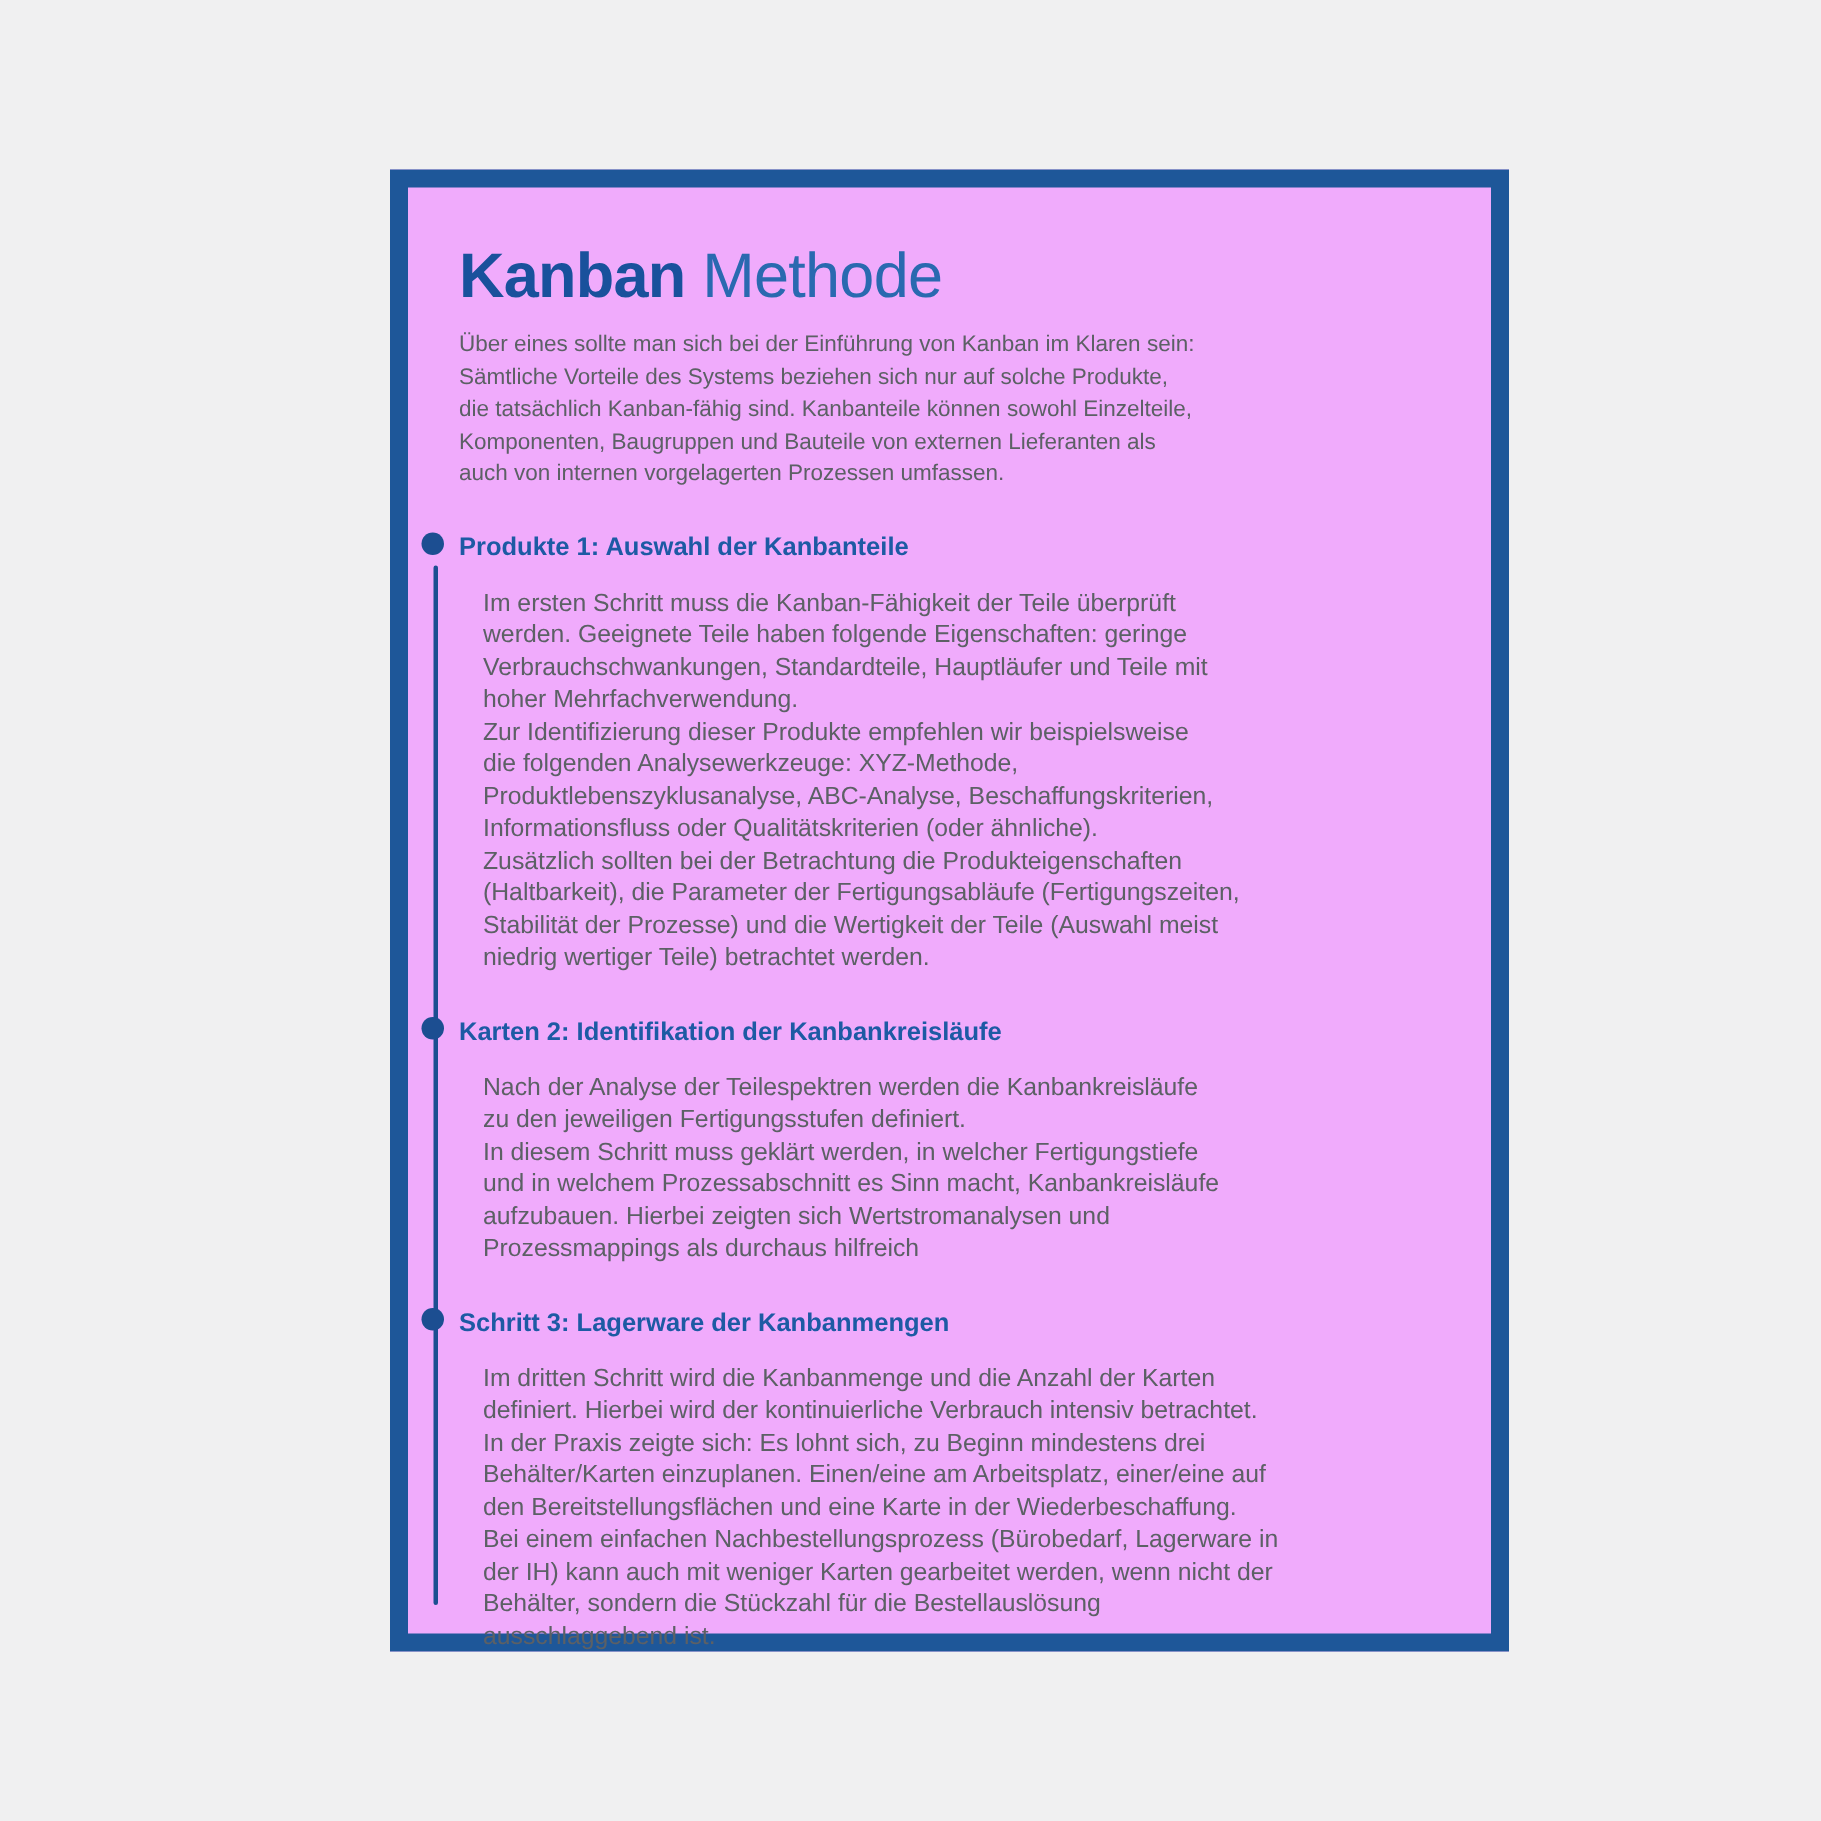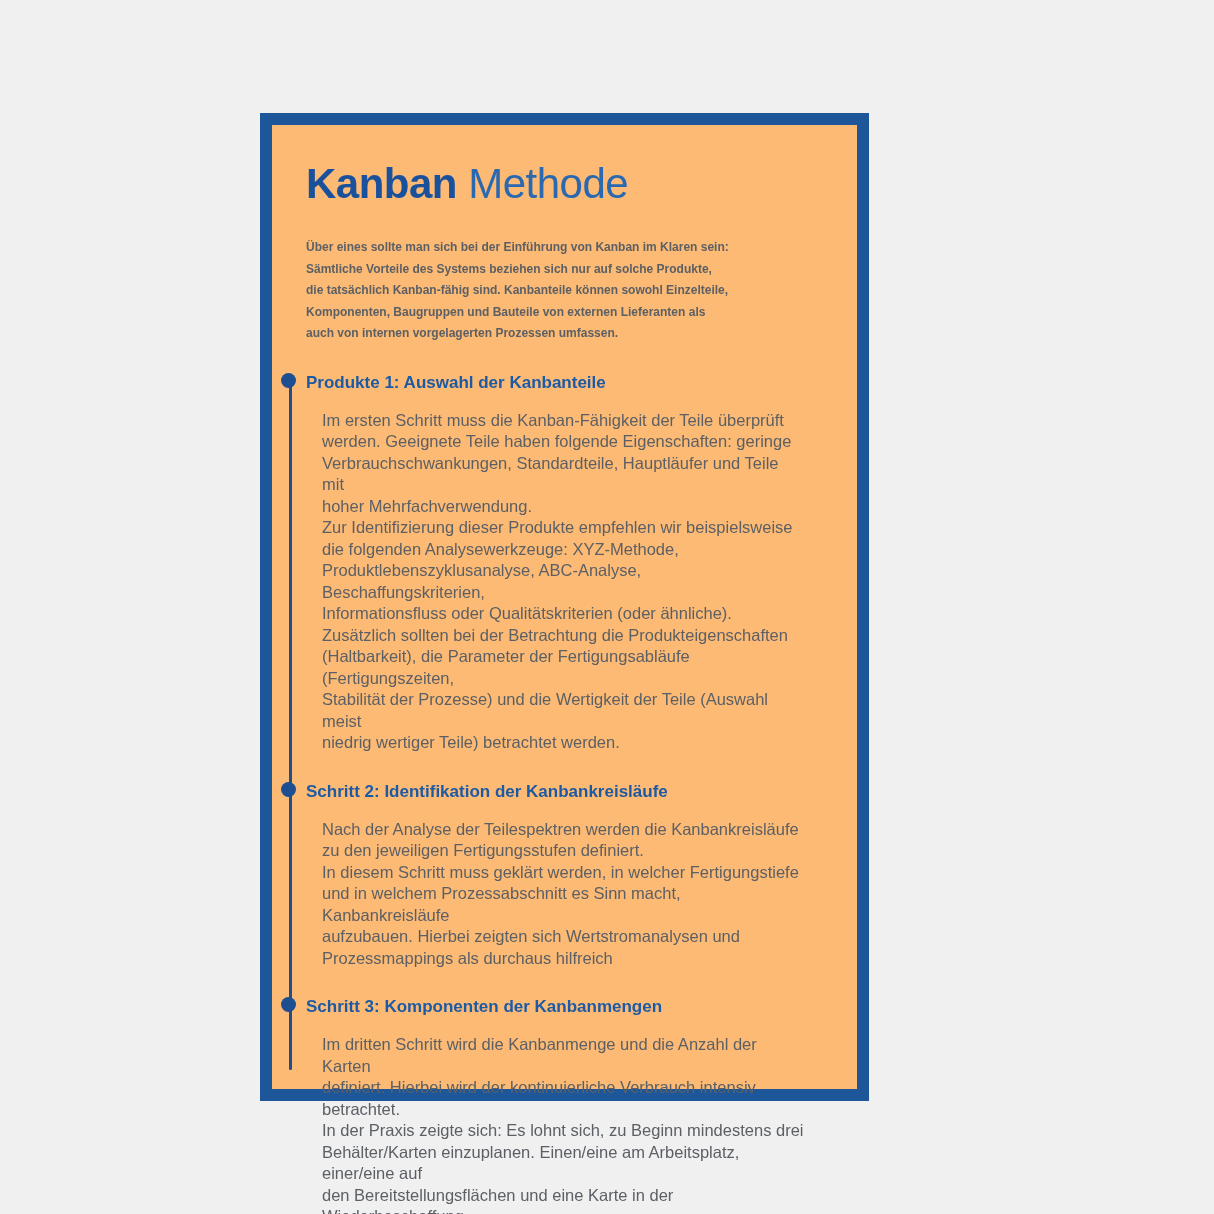--- a/index.html
+++ b/index.html
@@ -8,24 +8,24 @@
   }
   body {
     width: 1214px;
     height: 1214px;
     background: #f0f0f1;
     font-family: "Liberation Sans", "DejaVu Sans", sans-serif;
     overflow: hidden;
   }
   .card {
     box-sizing: border-box;
-    width: 609px;
+    width: 746px;
     height: 988px;
     margin: 113px 0 0 260px;
-    background: #fdba74;
+    background: #f0abfc;
     border: 12px solid #1e5799;
   }
   .content {
     position: relative;
     box-sizing: border-box;
     height: 100%;
     padding: 34px 36px 0 34px;
   }
   h1.page-title {
     margin: 0;
@@ -36,26 +36,25 @@
   }
   .title-bold {
     font-weight: 700;
     color: #19519c;
   }
   .title-light {
     font-weight: 400;
     color: #2a69b0;
   }
   .intro {
-    margin-top: 28px;
-    font-size: 12px;
+    margin-top: 10px;
+    font-size: 15px;
     line-height: 21.5px;
     color: #5c6065;
     white-space: pre-line;
-    font-weight: bold;
   }
   .timeline-line {
     position: absolute;
     left: 16.5px;
     top: 252px;
     width: 3px;
     height: 693px;
     background: #1c4e91;
     border-radius: 2px;
   }
@@ -115,32 +114,32 @@
 Produktlebenszyklusanalyse, ABC-Analyse, Beschaffungskriterien,
 Informationsfluss oder Qualitätskriterien (oder ähnliche).
 Zusätzlich sollten bei der Betrachtung die Produkteigenschaften
 (Haltbarkeit), die Parameter der Fertigungsabläufe (Fertigungszeiten,
 Stabilität der Prozesse) und die Wertigkeit der Teile (Auswahl meist
 niedrig wertiger Teile) betrachtet werden.</p>
     </div>
 
     <div class="step">
       <span class="step-bullet"></span>
-      <h2 class="step-title">Schritt 2: Identifikation der Kanbankreisläufe</h2>
+      <h2 class="step-title">Karten 2: Identifikation der Kanbankreisläufe</h2>
       <p class="step-body">Nach der Analyse der Teilespektren werden die Kanbankreisläufe
 zu den jeweiligen Fertigungsstufen definiert.
 In diesem Schritt muss geklärt werden, in welcher Fertigungstiefe
 und in welchem Prozessabschnitt es Sinn macht, Kanbankreisläufe
 aufzubauen. Hierbei zeigten sich Wertstromanalysen und
 Prozessmappings als durchaus hilfreich</p>
     </div>
 
     <div class="step">
       <span class="step-bullet"></span>
-      <h2 class="step-title">Schritt 3: Komponenten der Kanbanmengen</h2>
+      <h2 class="step-title">Schritt 3: Lagerware der Kanbanmengen</h2>
       <p class="step-body">Im dritten Schritt wird die Kanbanmenge und die Anzahl der Karten
 definiert. Hierbei wird der kontinuierliche Verbrauch intensiv betrachtet.
 In der Praxis zeigte sich: Es lohnt sich, zu Beginn mindestens drei
 Behälter/Karten einzuplanen. Einen/eine am Arbeitsplatz, einer/eine auf
 den Bereitstellungsflächen und eine Karte in der Wiederbeschaffung.
 Bei einem einfachen Nachbestellungsprozess (Bürobedarf, Lagerware in
 der IH) kann auch mit weniger Karten gearbeitet werden, wenn nicht der
 Behälter, sondern die Stückzahl für die Bestellauslösung
 ausschlaggebend ist.</p>
     </div>

